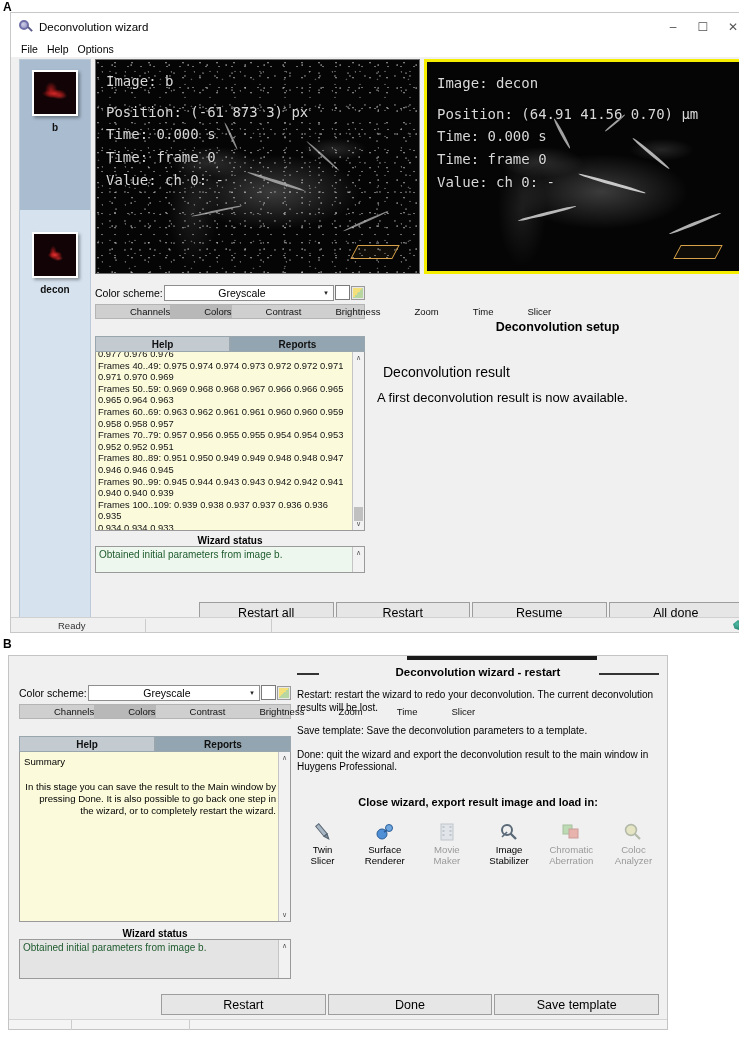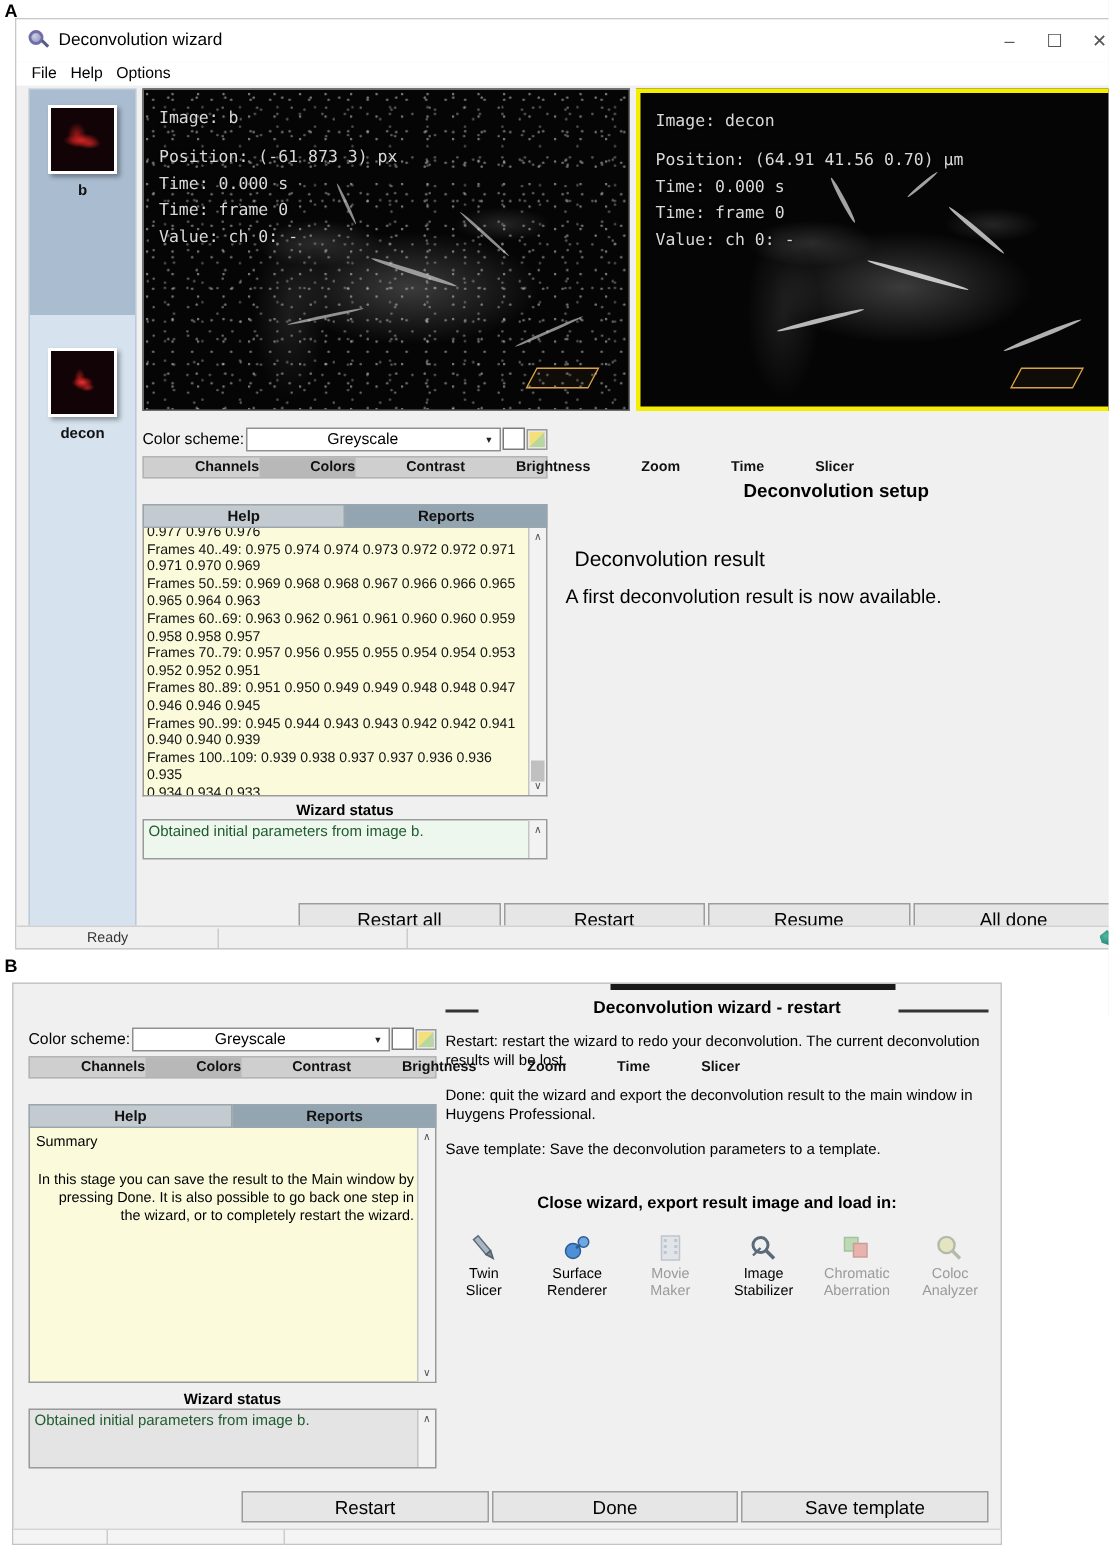--- a/index.html
+++ b/index.html
@@ -112,21 +112,21 @@
     background:
       radial-gradient(ellipse 120px 52px at 55% 62%, rgba(185,185,185,.30), rgba(0,0,0,0) 72%),
       radial-gradient(ellipse 60px 22px at 36% 48%, rgba(160,160,160,.25), rgba(0,0,0,0) 70%),
       radial-gradient(ellipse 46px 16px at 74% 42%, rgba(150,150,150,.22), rgba(0,0,0,0) 70%),
       radial-gradient(ellipse 34px 80px at 30% 70%, rgba(140,140,140,.18), rgba(0,0,0,0) 72%);
   }
   .fiber{ position:absolute; background:rgba(225,225,225,.62); border-radius:50%; }
   .overlay-text{
     position:absolute; left:10px; top:10px;
     font-family:"DejaVu Sans Mono", monospace;
-    font-size:11px; color:#d8d8d8; line-height:1.62;
+    font-size:14px; color:#d8d8d8; line-height:1.62;
     text-shadow:0 0 2px #000;
     white-space:pre;
   }
   .overlay-text .first{ display:block; margin-bottom:8px; }
   .roi{
     position:absolute; width:42px; height:14px;
     border:1px solid #d8a24a; transform:skewX(-28deg);
     background:rgba(200,150,60,.06);
   }
 
@@ -153,21 +153,21 @@
     background:
       linear-gradient(135deg,#f3e07a 0 50%, #b7d6a0 50% 100%),
       radial-gradient(circle at 70% 70%, #c2a0d8 40%, rgba(0,0,0,0) 41%);
   }
   .tabs-row{
     margin-top:3px; height:15px; display:flex; background:#cfcfcf;
     border:1px solid #b4b4b4;
   }
   .tabs-row div{
     flex:1; display:flex; align-items:center; justify-content:center;
-    font-size:9.5px; font-weight:bold; color:#111;padding-left:34px;
+    font-size:9.5px; font-weight:normal; color:#111;padding-left:34px;
   }
   .tabs-row div.active{ background:#b8b8b8; }
 
   .hr-tabs{
     margin-top:17px; height:16px; display:flex;
   }
   .hr-tabs div{
     flex:1; display:flex; align-items:center; justify-content:center;
     font-size:10px; font-weight:bold; color:#111;
     border:1px solid #9aa6ad;
@@ -503,22 +503,22 @@
   </div>
 
   <div class="b-right">
     <div class="b-topbar"></div>
     <div class="b-head">
       <span class="bar-l"></span>
       <span>Deconvolution wizard - restart</span>
       <span class="bar-r"></span>
     </div>
     <div class="b-para">Restart: restart the wizard to redo your deconvolution. The current deconvolution results will be lost.</div>
+    <div class="b-para">Save template: Save the deconvolution parameters to a template.</div>
     <div class="b-para">Done: quit the wizard and export the deconvolution result to the main window in Huygens Professional.</div>
-    <div class="b-para">Save template: Save the deconvolution parameters to a template.</div>
 
     <div class="b-icons-title">Close wizard, export result image and load in:</div>
 
     <div class="icon-row">
 
       <div class="icon-item">
         <div class="icon-glyph">
           <svg width="22" height="22" viewBox="0 0 22 22">
               <g transform="rotate(-40 11 11)">
                 <rect x="9" y="2" width="4" height="13" fill="#a9b6c4" stroke="#5d6b78"></rect>

